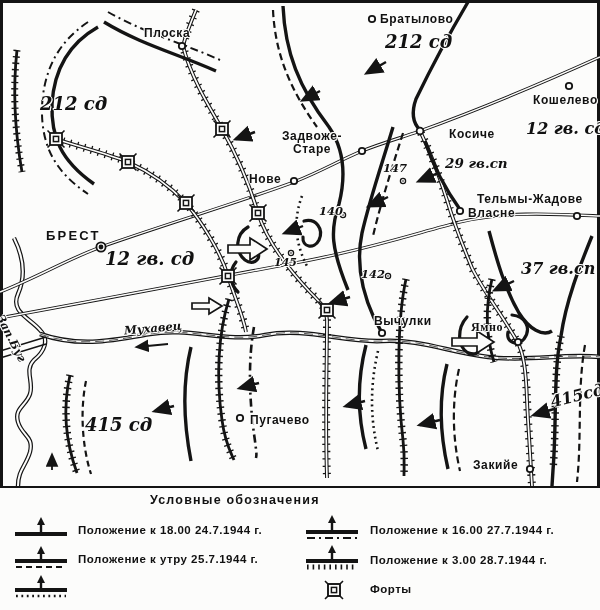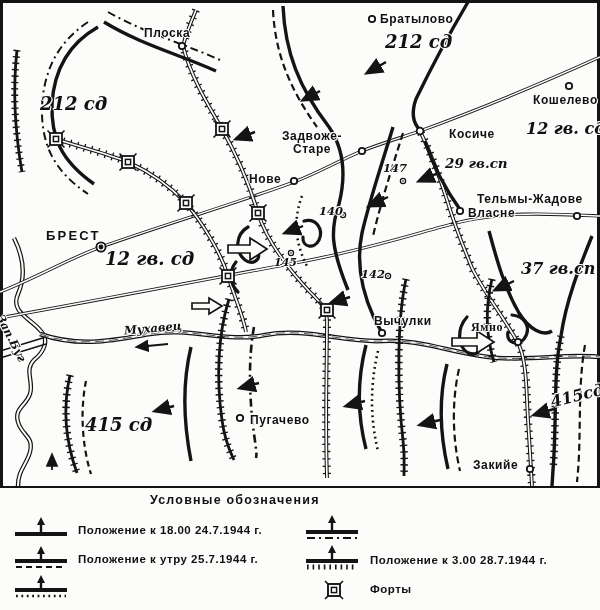--- a/index.html
+++ b/index.html
@@ -295,17 +295,18 @@
   <svg class="leg-sym" style="left:320px;top:88px;" width="28" height="28">
     <g transform="translate(14,14)" stroke="#141414" fill="#fcfcfb">
       <path d="M-6,-6 L-9,-9 M6,-6 L9,-9 M6,6 L9,9 M-6,6 L-9,9" stroke-width="1.6"></path>
       <rect x="-6" y="-6" width="12" height="12" stroke-width="1.9"></rect>
       <rect x="-2.6" y="-2.6" width="5.2" height="5.2" stroke-width="1.5"></rect>
     </g>
   </svg>
 
   <div class="leg-item-text" style="left:78px;top:36px;">Положение к 18.00 24.7.1944 г.</div>
   <div class="leg-item-text" style="left:78px;top:65px;">Положение к утру 25.7.1944 г.</div>
+  <div class="leg-item-text" style="left:370px;top:36px;">Положение к 16.00 27.7.1944 г.</div>
   <div class="leg-item-text" style="left:370px;top:66px;">Положение к 3.00 28.7.1944 г.</div>
   <div class="leg-item-text" style="left:370px;top:95px;">Форты</div>
 </div>
 
 </div>
 
 </body></html>

